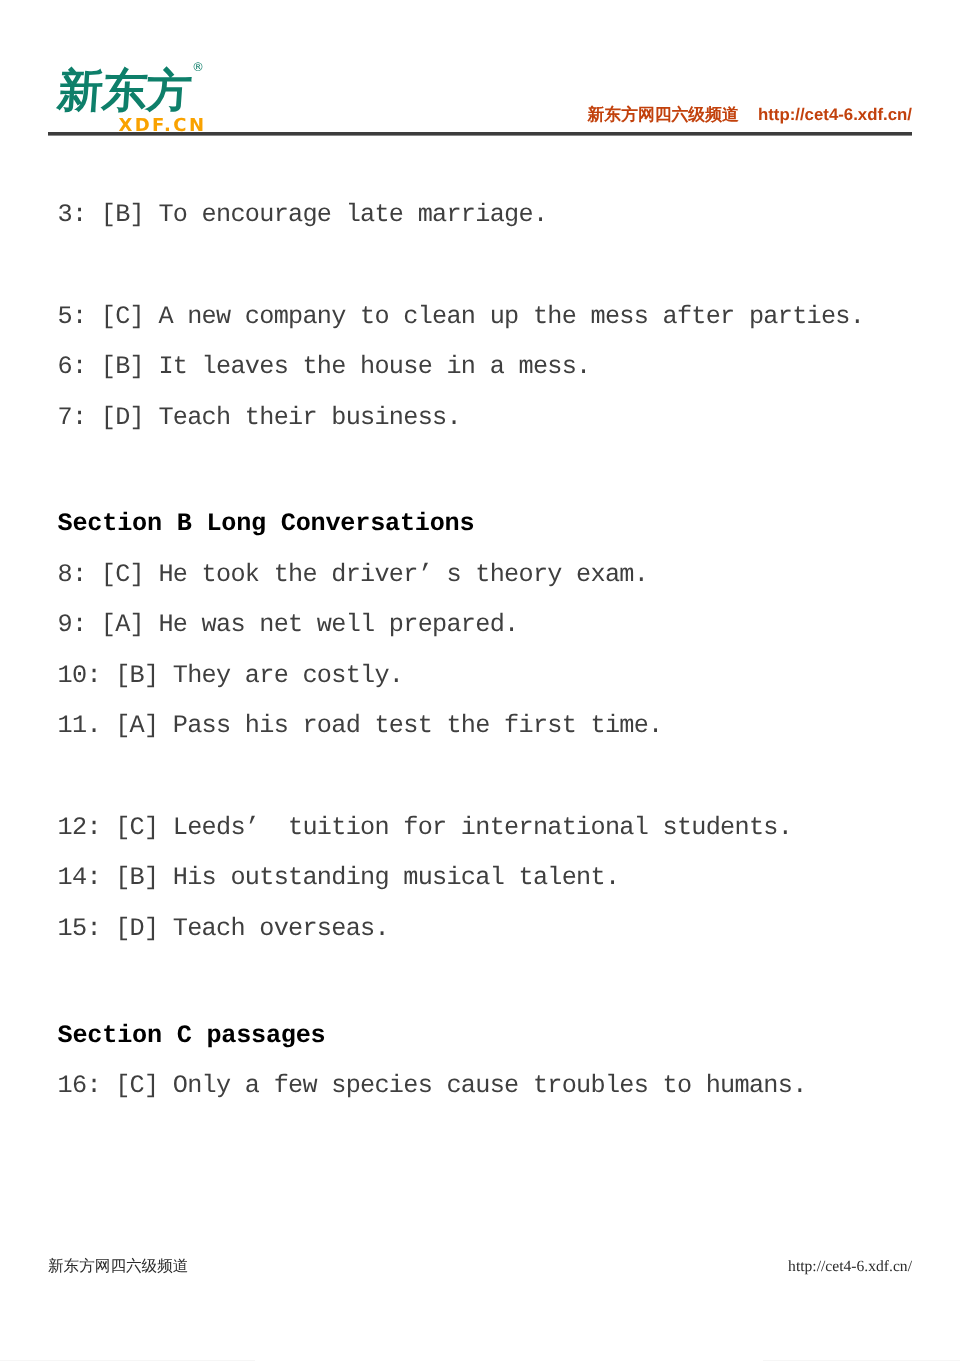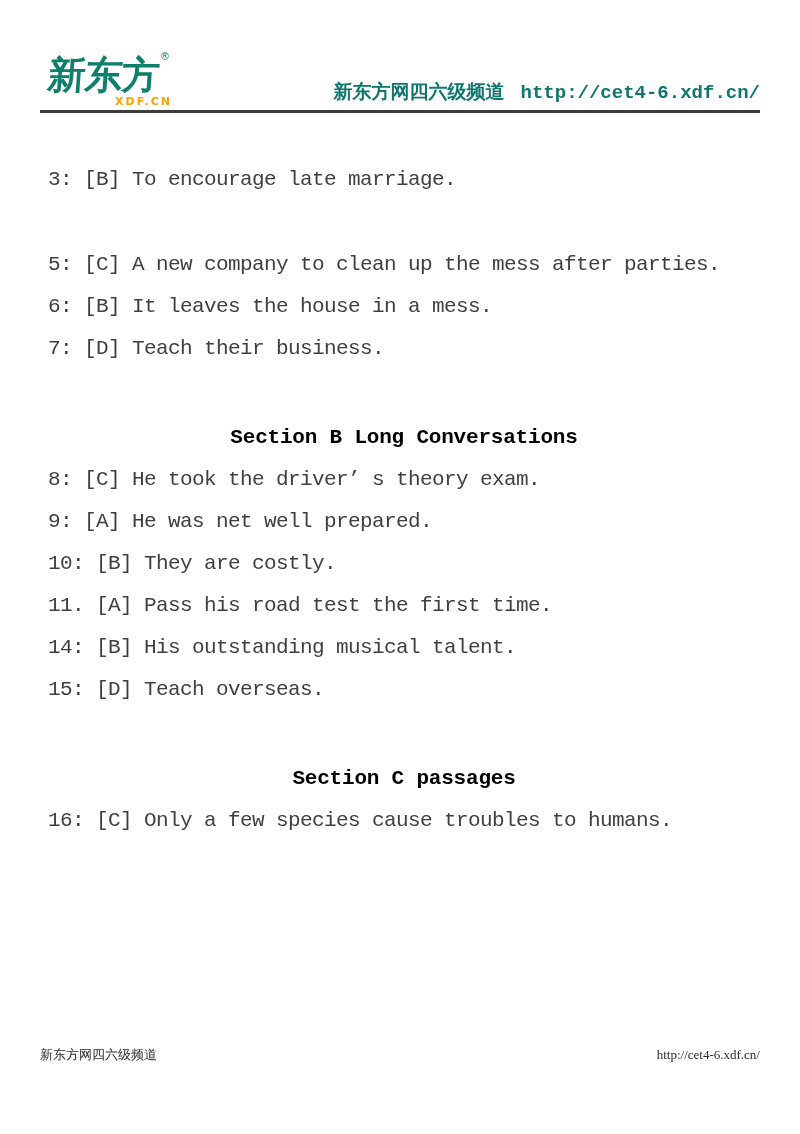--- a/index.html
+++ b/index.html
@@ -37,29 +37,29 @@
     font-family: "DejaVu Sans", sans-serif;
     font-size: 10px;
     color: #0e7f6a;
     vertical-align: top;
     position: relative; top: -2px; left: 1px;
   }
   .logo-latin {
     position: absolute; right: 2px; top: 42px;
     font-family: "DejaVu Sans", sans-serif;
     font-weight: bold;
-    font-size: 11px;
+    font-size: 15px;
     letter-spacing: 2px;
     color: #f9a200;
   }
   .header-right {
     position: absolute; right: 0; bottom: 5px;
-    font-family: Liberation Mono, monospace;
-    font-size: 19px;
-    color: #0f766e;
+    font-family: Liberation Sans, sans-serif;
+    font-size: 14px;
+    color: #c2410c;
     white-space: nowrap;
   }
   .header-channel { margin-right: 16px; font-weight: 600; }
   .header-url { font-weight: bold; }
   
   .content {
     position: absolute;
     top: 116px; left: 48px; right: 40px;
     padding-top: 43px;
   }
@@ -70,21 +70,21 @@
     letter-spacing: -0.6px;
     color: #3f3f3f;
     white-space: pre;
   }
   .heading {
     font-weight: bold;
     color: #000000;
     letter-spacing: -0.2px;
   }
   .gap-a { margin-top: 43px; }   
-  .gap-b { margin-top: 47px; text-align: center; }   
+  .gap-b { margin-top: 47px; }   
   
   .footer {
     position: absolute;
     left: 40px; right: 40px; top: 1046px;
     display: flex;
     justify-content: space-between;
     align-items: baseline;
     font-family: "Liberation Serif", "DejaVu Serif", serif;
     font-size: 13px;
     color: #2a2a2a;
@@ -108,20 +108,21 @@
   <div class="content">
     <div class="line">3: [B] To encourage late marriage.</div>
     <div class="line gap-a">5: [C] A new company to clean up the mess after parties.</div>
     <div class="line">6: [B] It leaves the house in a mess.</div>
     <div class="line">7: [D] Teach their business.</div>
     <div class="line heading gap-b">Section B Long Conversations</div>
     <div class="line">8: [C] He took the driver’ s theory exam.</div>
     <div class="line">9: [A] He was net well prepared.</div>
     <div class="line">10: [B] They are costly.</div>
     <div class="line">11. [A] Pass his road test the first time.</div>
+    <div class="line gap-a">12: [C] Leeds’  tuition for international students.</div>
     <div class="line">14: [B] His outstanding musical talent.</div>
     <div class="line">15: [D] Teach overseas.</div>
     <div class="line heading gap-b">Section C passages</div>
     <div class="line">16: [C] Only a few species cause troubles to humans.</div>
   </div>
 
   <div class="footer">
     <span>新东方网四六级频道</span>
     <span>http://cet4-6.xdf.cn/</span>
   </div>

